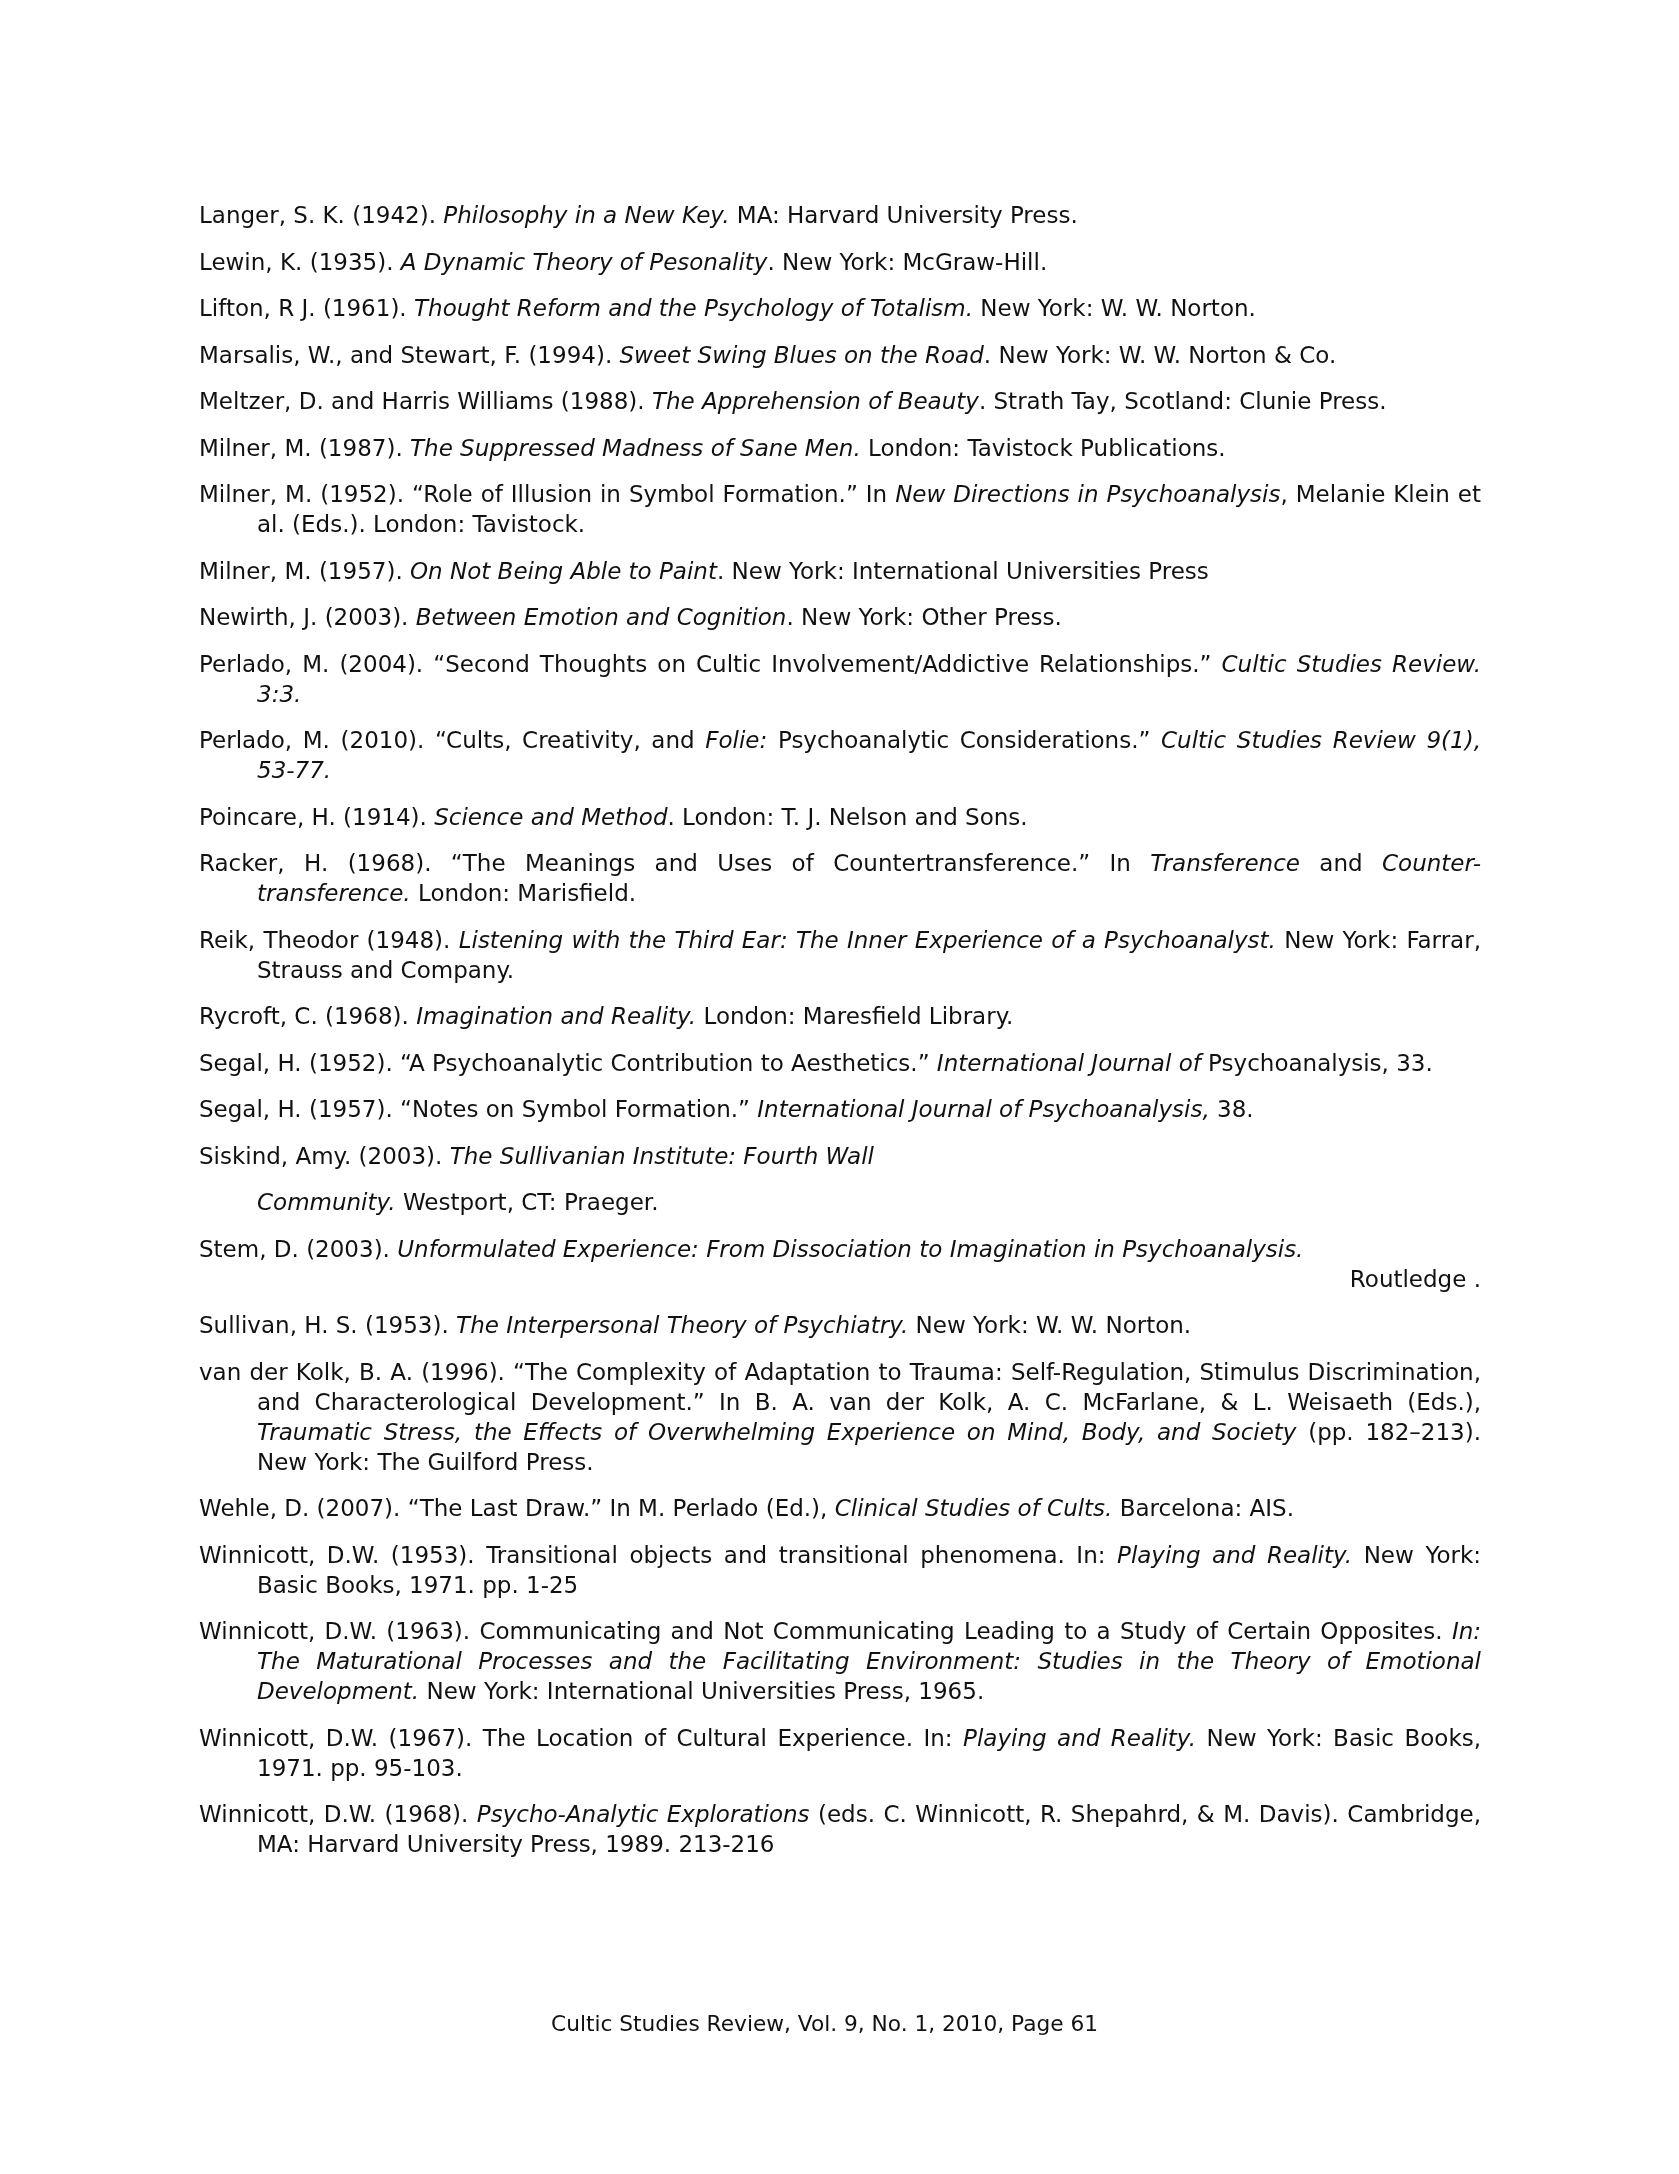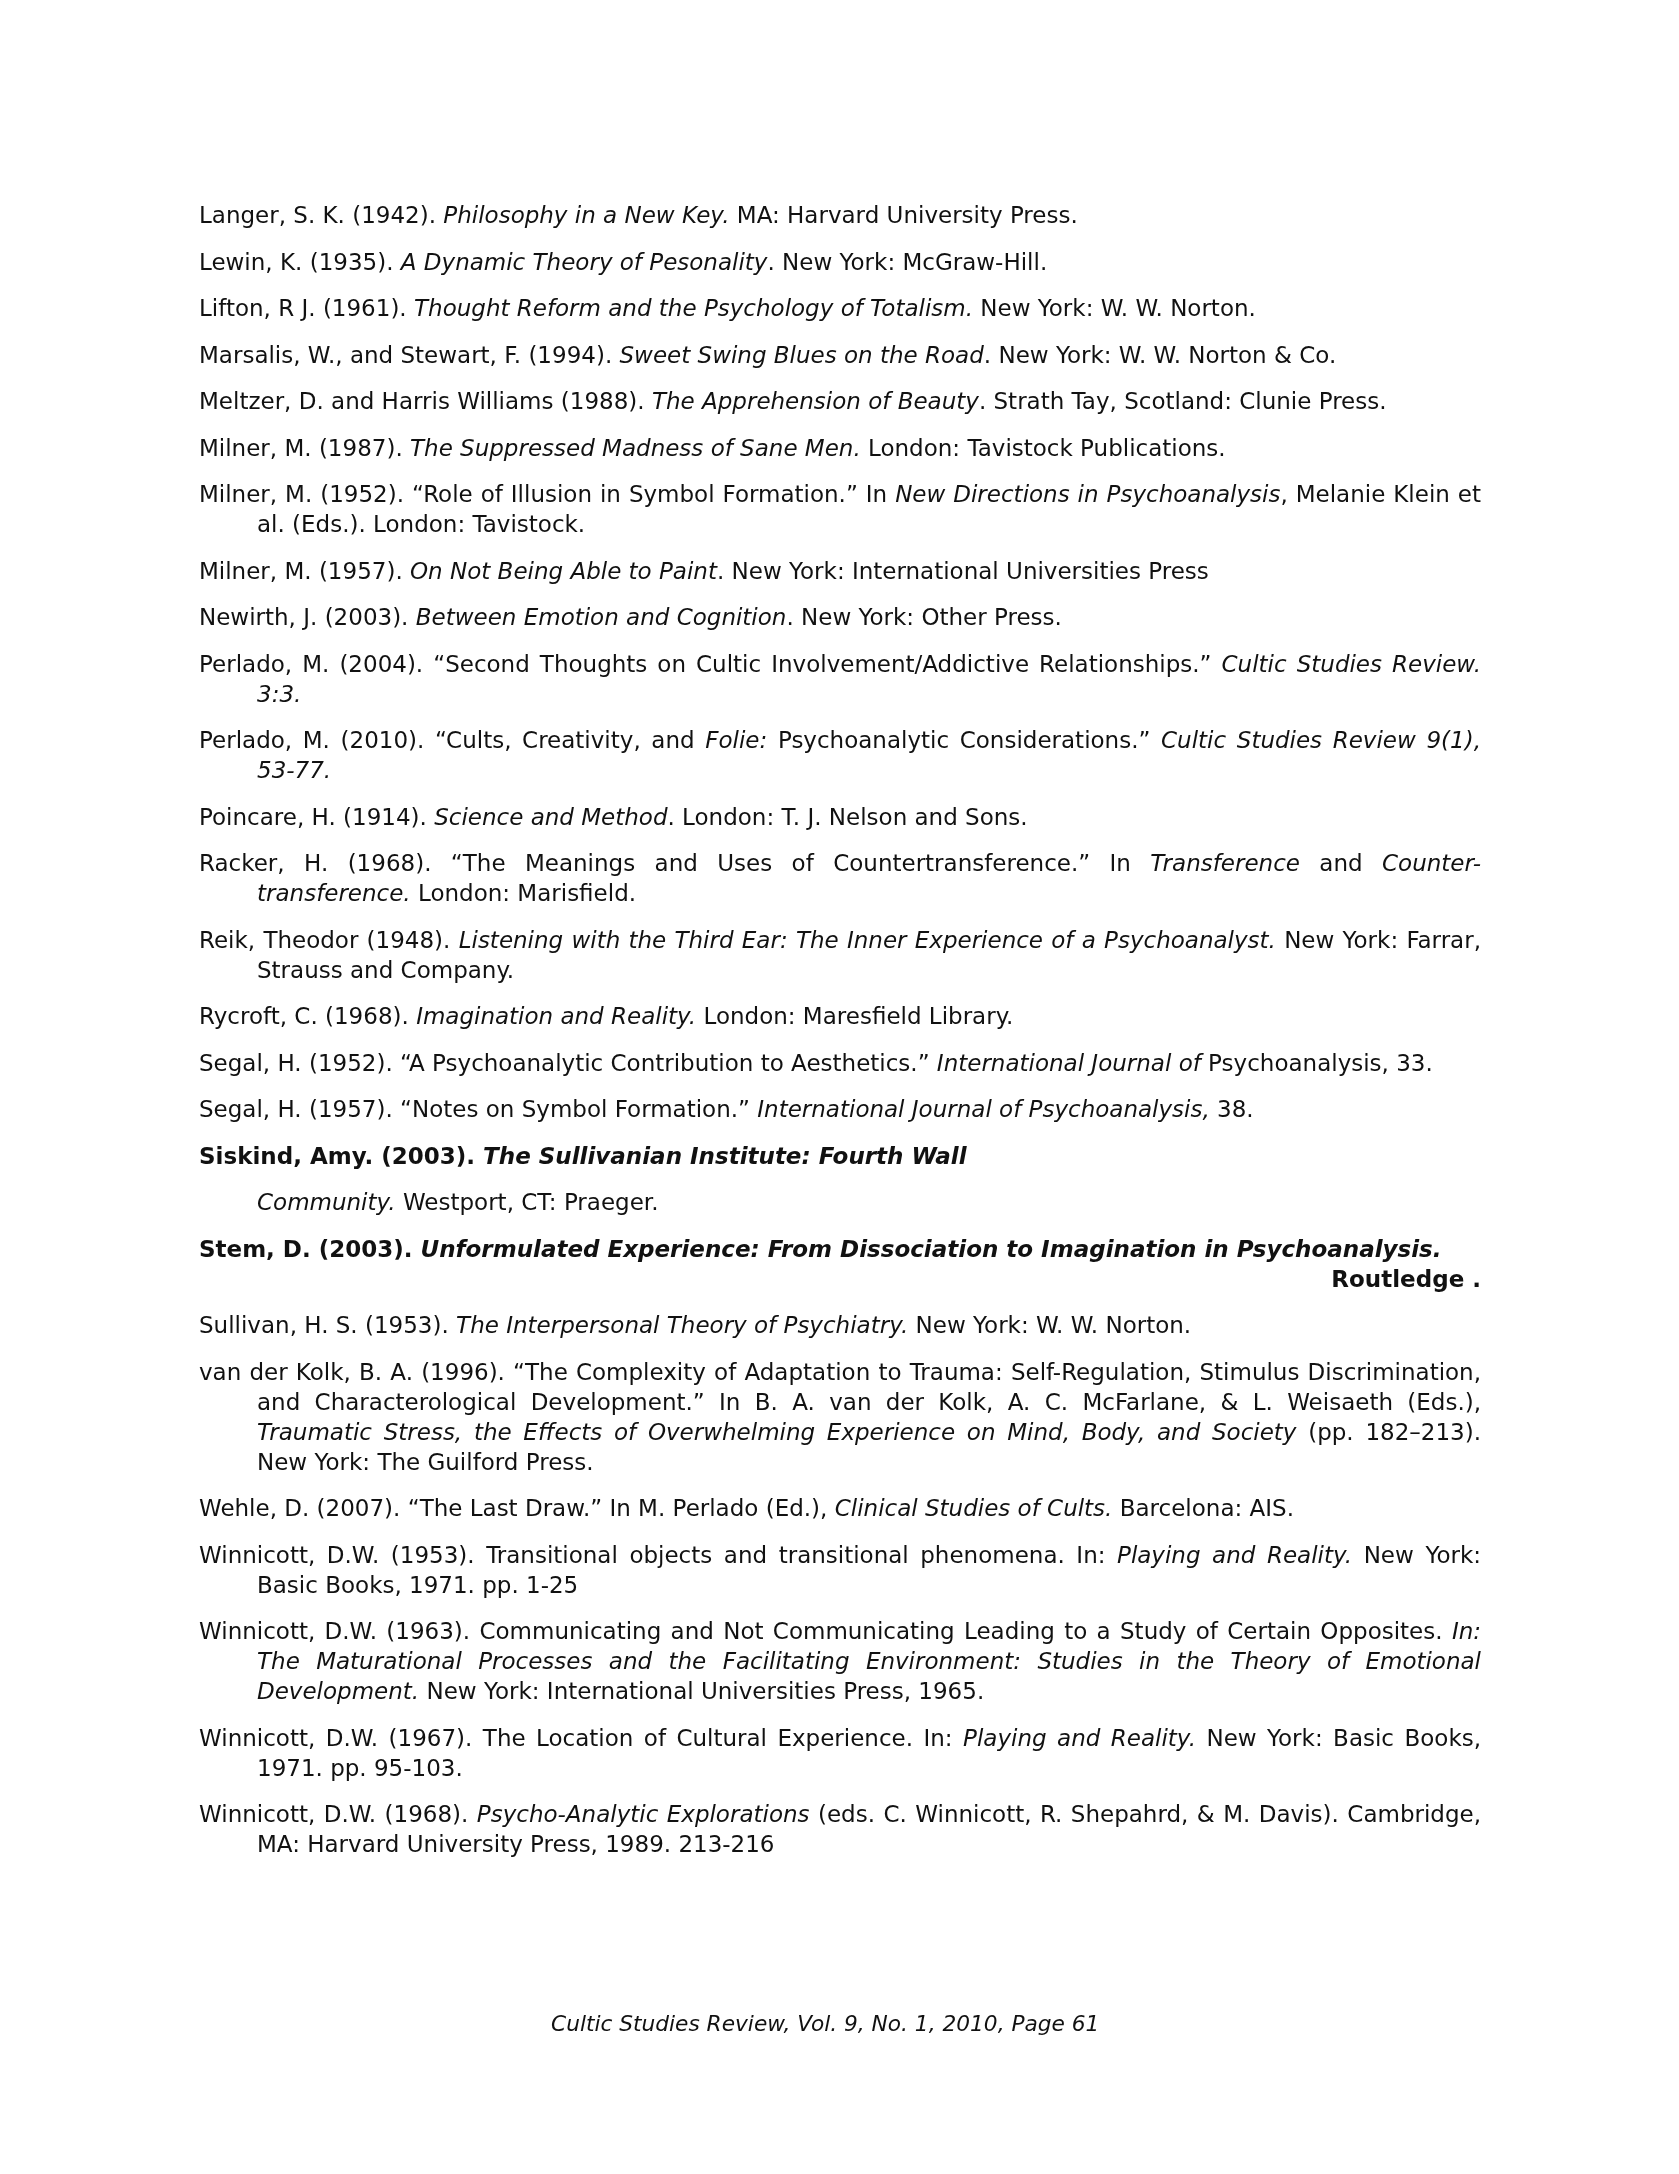--- a/index.html
+++ b/index.html
@@ -22,36 +22,35 @@
     width: 1282px;
   }
   .entry {
     font-size: 23px;
     line-height: 30px;
     margin: 0 0 16.5px 0;
     padding-left: 58px;
     text-indent: -58px;
     text-align: justify;
   }
-  .entry.left { text-align: left; font-weight: bold; }
+  .entry.left { text-align: left; }
   .entry.cont { padding-left: 58px; text-indent: 0; }
   .entry .line2 {
     display: block;
     text-indent: 0;
     padding-left: 40px;
     text-align: right;
   }
   .i { font-style: italic; margin-top: 27px; }
   #footer {
     position: absolute;
     left: 551px;
     top: 2011px;
     width: 452px;
     font-size: 21.7px;
-    font-style: italic;
     white-space: nowrap;
     color: #111111;
   }
 </style>
 </head>
 <body>
 
 <div id="page">
   <div id="refs">
       <p class="entry"><span>Langer, S. K. (1942). </span><span class="i">Philosophy in a New Key.</span><span>  MA: Harvard University Press.</span></p>

